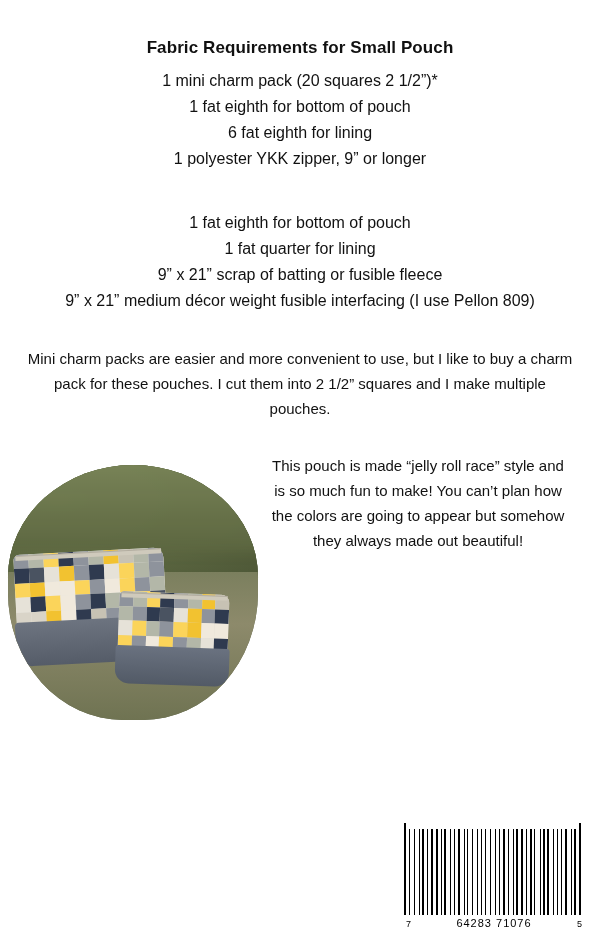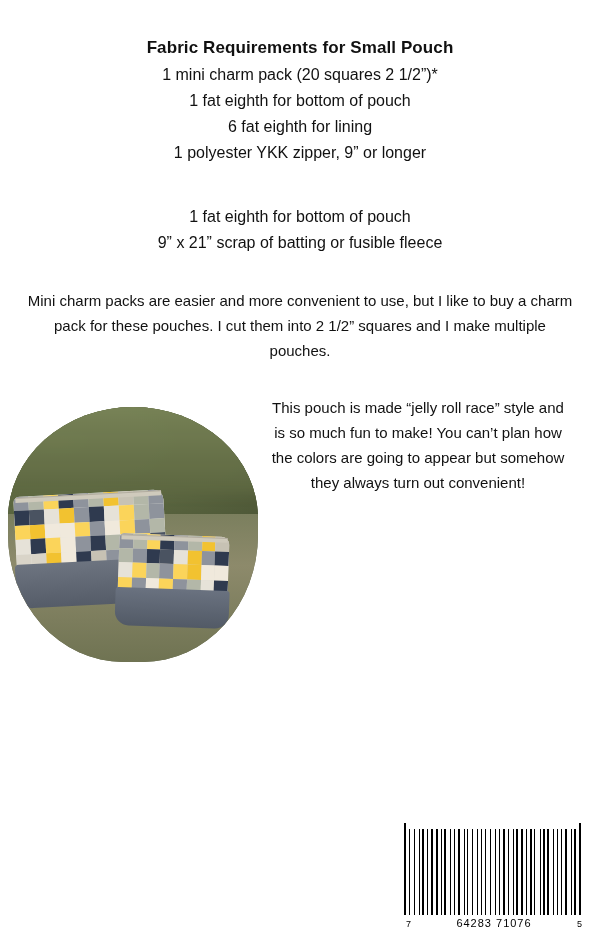--- a/index.html
+++ b/index.html
@@ -40,21 +40,21 @@
     padding-top: 38px;
   }
   #finished-sizes .heading {
     margin-bottom: 4px;
   }
 
   #small-pouch {
     padding-top: 38px;
   }
   #small-pouch .heading {
-    margin-bottom: 4px;
+    margin-bottom: 10px;
   }
 
   #large-pouch {
     padding-top: 38px;
   }
   #large-pouch .heading {
     margin-bottom: 6px;
   }
 
   
@@ -223,28 +223,30 @@
   <div class="center-block" id="small-pouch">
     <div class="heading">Fabric Requirements for Small Pouch</div>
     <div class="line">1 mini charm pack (20 squares 2 1/2”)*</div>
     <div class="line">1 fat eighth for bottom of pouch</div>
     <div class="line">6 fat eighth for lining</div>
     <div class="line">1 polyester YKK zipper, 9” or longer</div>
   </div>
 
   <div class="center-block" id="large-pouch">
     <div class="line">1 fat eighth for bottom of pouch</div>
+    <div class="line">1 fat quarter for lining</div>
     <div class="line">9” x 21” scrap of batting or fusible fleece</div>
+    <div class="line">9” x 21” medium décor weight fusible interfacing (I use Pellon 809)</div>
   </div>
 
   <div id="charm-note">Mini charm packs are easier and more convenient to use, but I like to buy a charm pack for these pouches. I cut them into 2 1/2” squares and I make multiple pouches.</div>
 
   <div class="lower">
 
-    <div id="jelly-note">This pouch is made “jelly roll race” style and is so much fun to make! You can’t plan how the colors are going to appear but somehow they always turn out convenient!</div>
+    <div id="jelly-note">This pouch is made “jelly roll race” style and is so much fun to make! You can’t plan how the colors are going to appear but somehow they always made out beautiful!</div>
 
     <div class="photo">
       <div class="grass-top"></div>
       <div class="grass-bottom"></div>
       <div class="blur"></div>
 
       <div class="pouch-large">
         <div class="body" id="large-patch">
             <div class="cell" style="background: rgb(142, 147, 156);"></div>
             <div class="cell" style="background: rgb(179, 183, 168);"></div>

